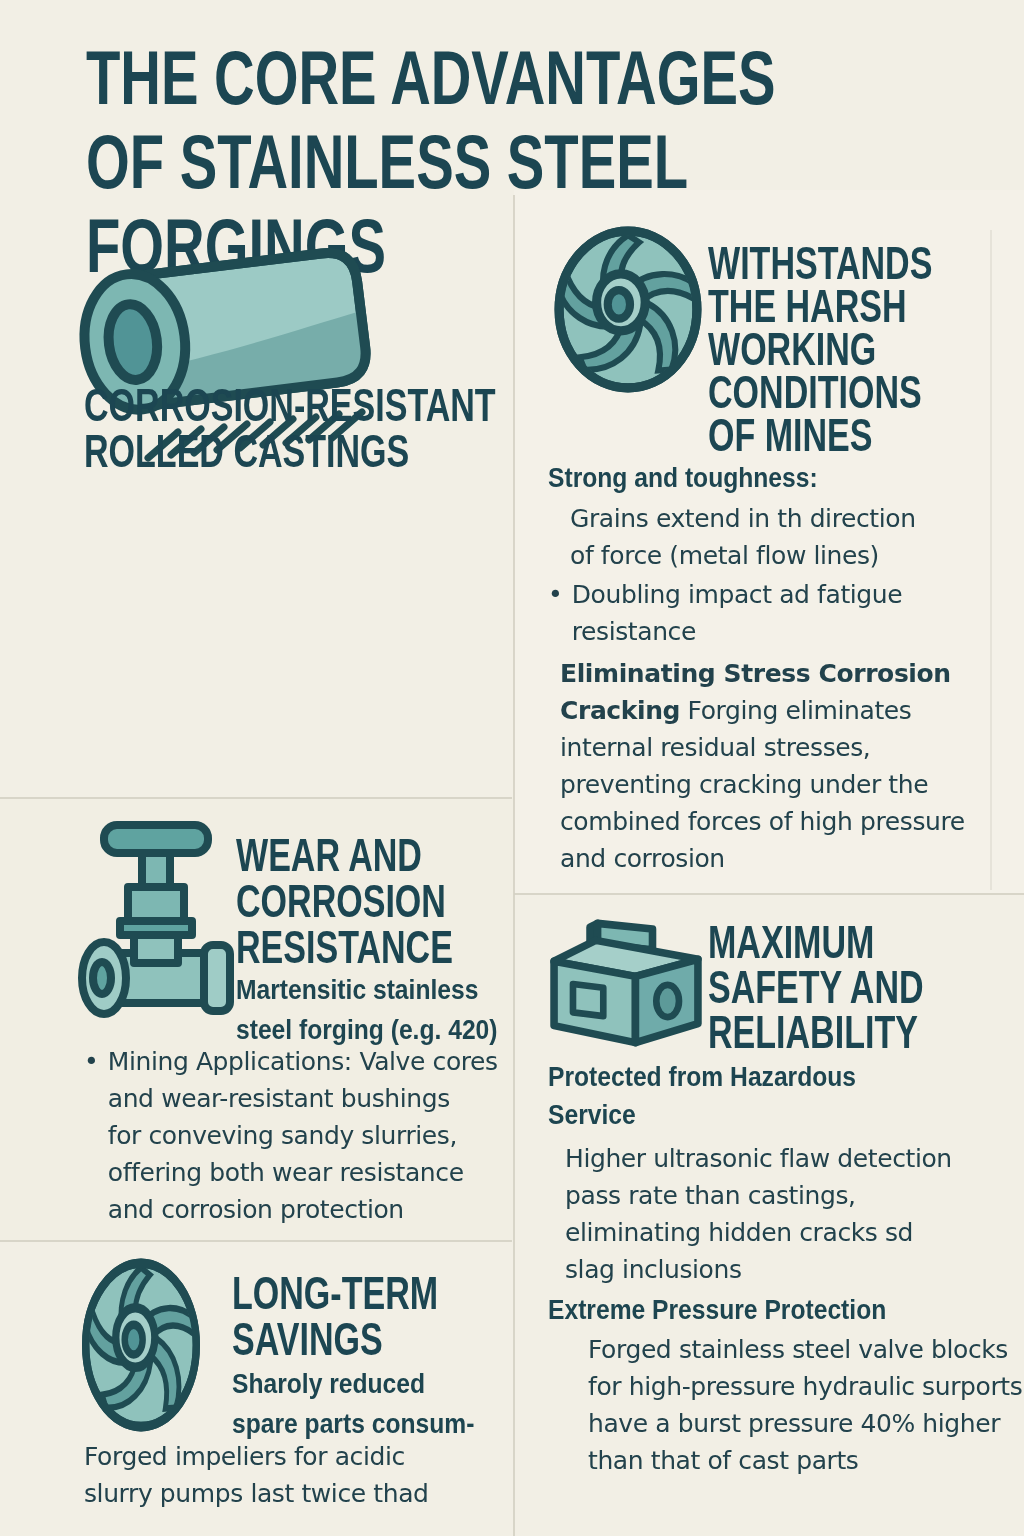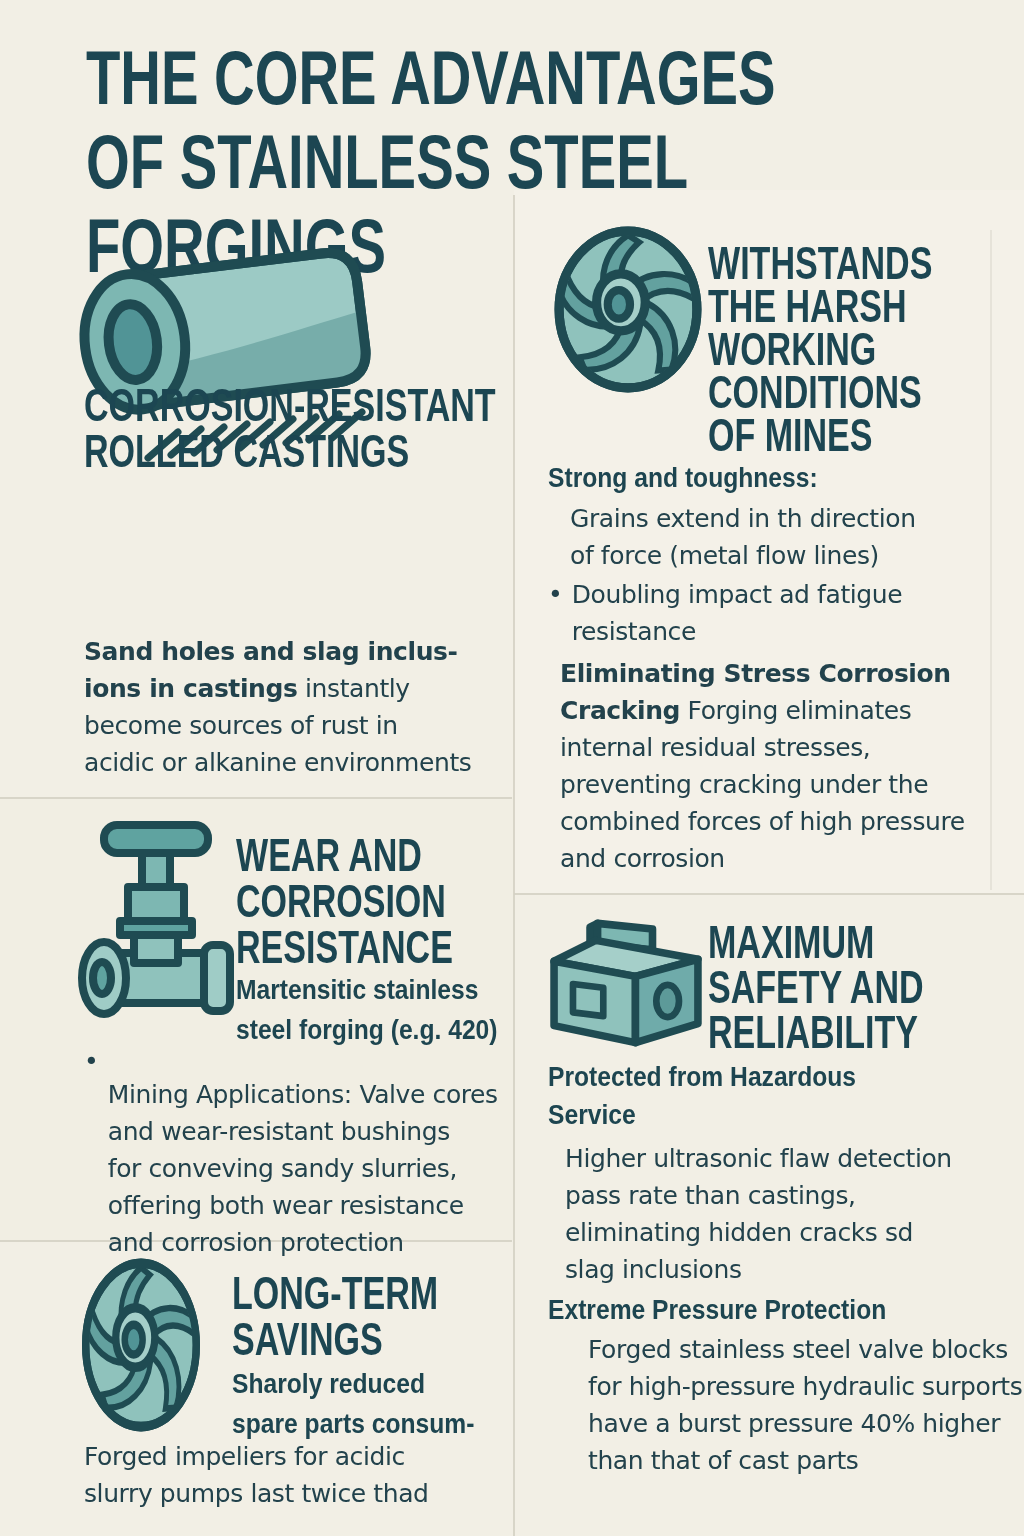--- a/index.html
+++ b/index.html
@@ -56,24 +56,20 @@
         <line x1="196" y1="186" x2="166" y2="212"></line>
           <line x1="219" y1="183" x2="189" y2="209"></line>
         <line x1="242" y1="181" x2="212" y2="207"></line>
           <line x1="265" y1="178" x2="235" y2="204"></line>
         <line x1="288" y1="176" x2="258" y2="202"></line>
       </g>
     </svg>
   </span>
   <div class="hd sechd" style="left:84px;top:382px;">CORROSION-RESISTANT
 ROLLED CASTINGS</div>
-  <div class="body-txt" style="left:84px;top:633px;"><span class="lead">Sand holes and slag inclus-
-ions in castings</span><span> instantly
-become sources of rust in
-acidic or alkanine environments</span></div>
 
   <span class="icon" style="left:70px;top:815px;">
     <svg width="170" height="210" viewBox="0 0 170 210">
       <g stroke="#1f4b52" stroke-width="8" stroke-linejoin="round">
         <rect x="30" y="138" width="122" height="50" rx="10" fill="#8fc2bc"></rect>
         <rect x="64" y="118" width="44" height="30" fill="#8fc2bc"></rect>
         <rect x="134" y="130" width="26" height="66" rx="9" fill="#9fccc6"></rect>
         <ellipse cx="34" cy="163" rx="22" ry="36" fill="#9fccc6"></ellipse>
         <ellipse cx="32" cy="163" rx="9" ry="16" fill="#5fa3a0"></ellipse>
         <path d="M58,72 h56 v36 h-56 z" fill="#7db7b2"></path>
@@ -83,21 +79,21 @@
       </g>
     </svg>
   </span>
   <div class="hd sechd" style="left:236px;top:832px;">WEAR AND
 CORROSION
 RESISTANCE</div>
   <div class="sub" style="left:236px;top:970px;">Martensitic stainless
 steel forging (e.g. 420)</div>
   <div class="bullet-row" style="left:84px;top:1043px;">
     <span class="bullet-glyph">•</span>
-    <span class="body-txt" style="position:static;margin-top:33px;">Mining Applications: Valve cores
+    <span class="body-txt" style="position:static;">Mining Applications: Valve cores
 and wear-resistant bushings
 for conveving sandy slurries,
 offering both wear resistance
 and corrosion protection</span>
   </div>
 
   <span class="icon" style="left:80px;top:1258px;">
     <svg width="122" height="175" viewBox="0 0 150 165" preserveAspectRatio="none">
       <defs>
           <clipPath id="impclipA">

